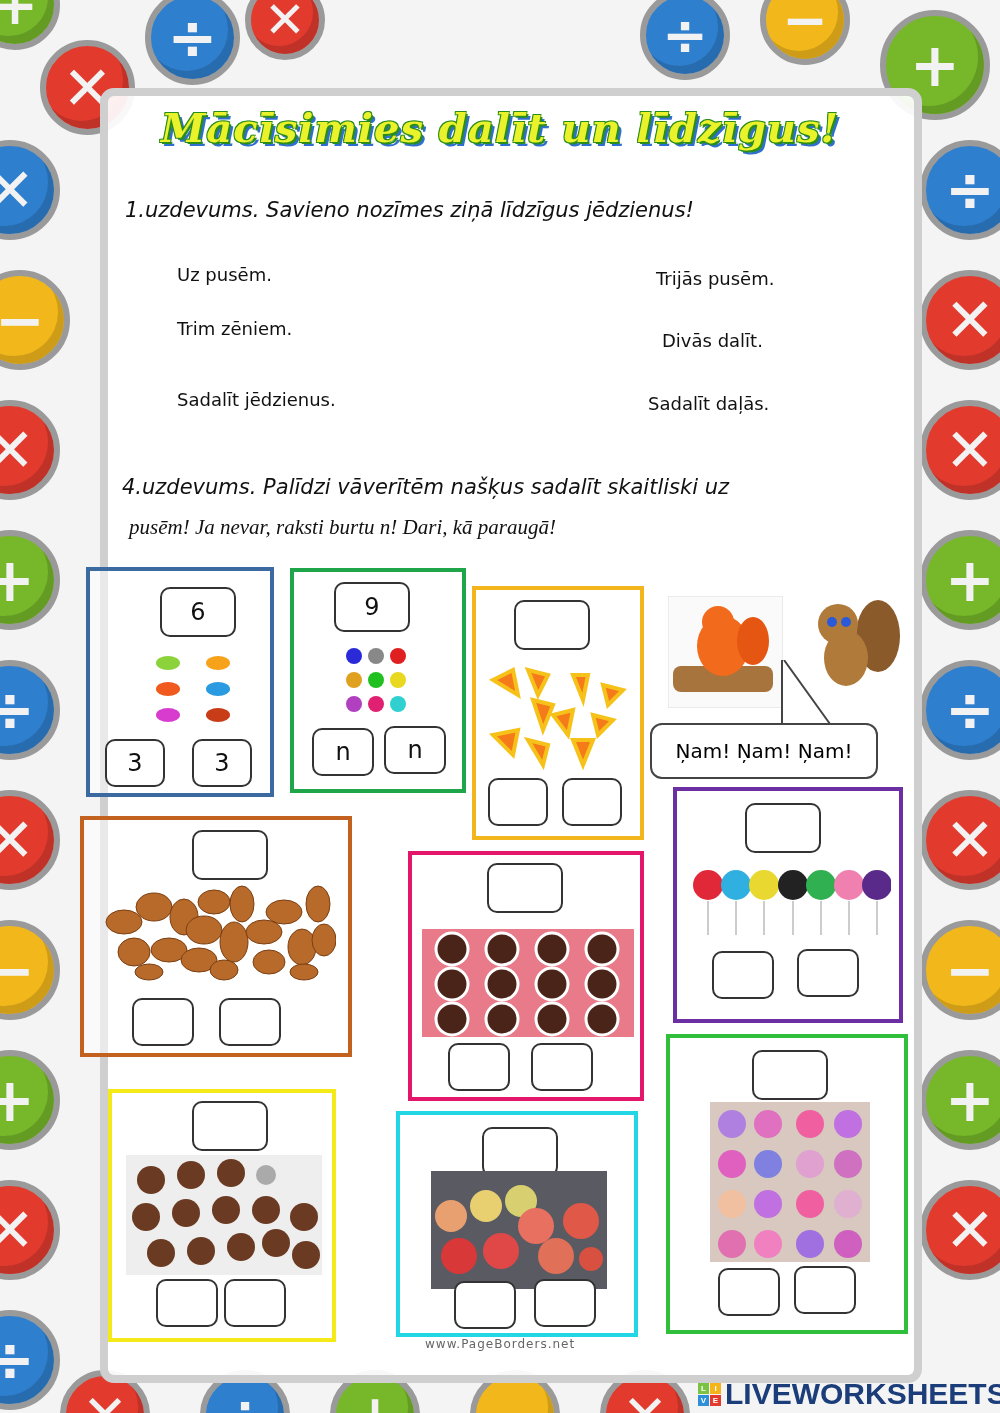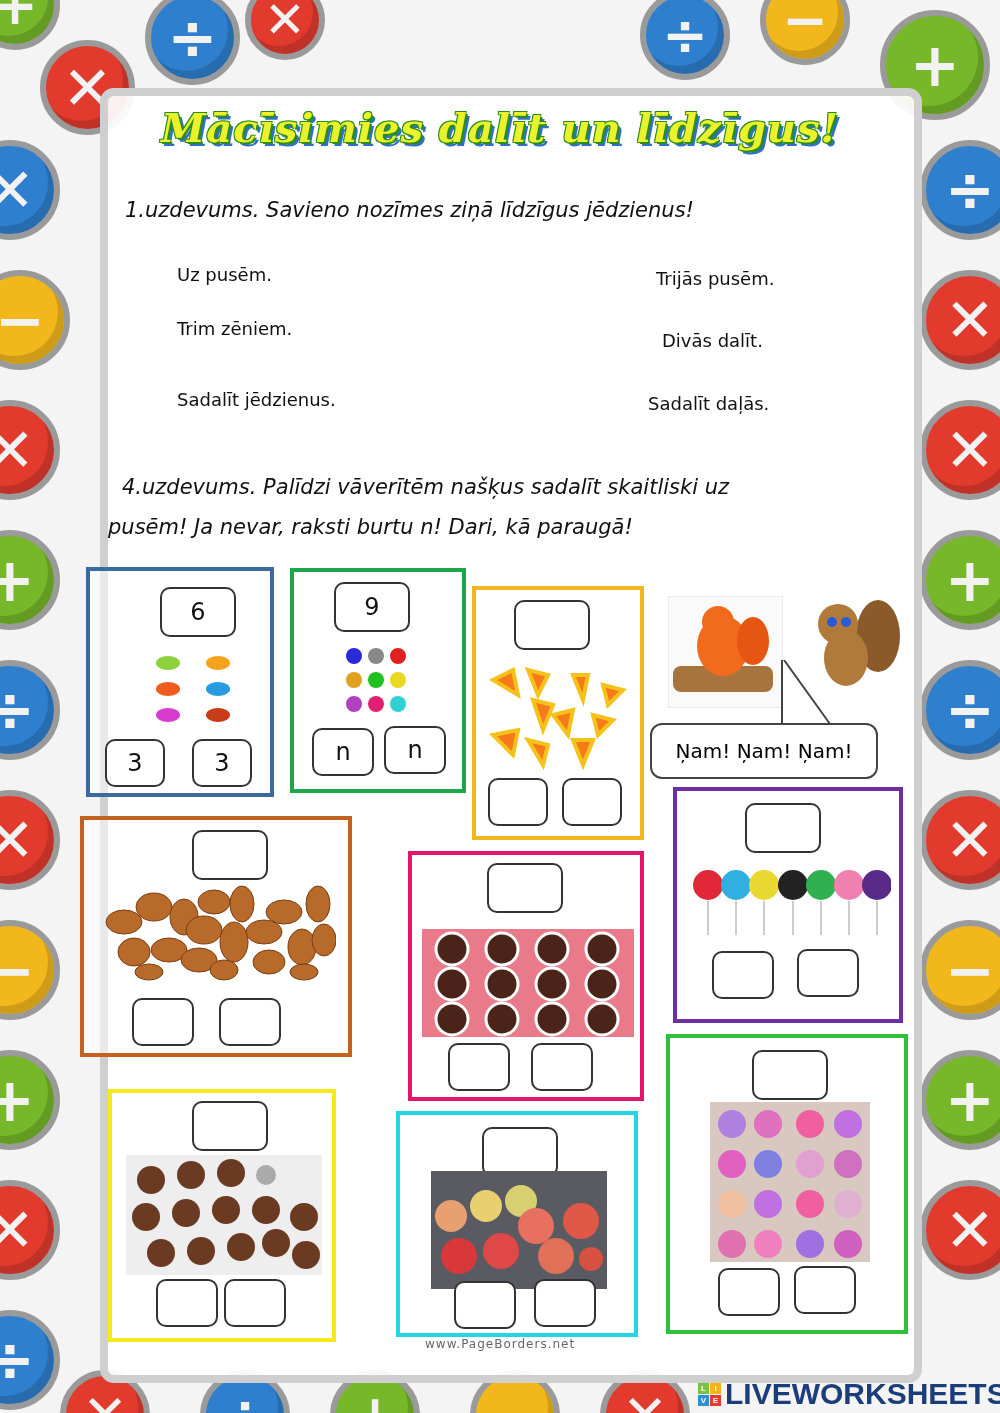--- a/index.html
+++ b/index.html
@@ -106,21 +106,21 @@
 
 <div class="task" style="left:125px;top:198px;text-align:center;">1.uzdevums. Savieno nozīmes ziņā līdzīgus jēdzienus!</div>
 <div class="term" style="left:177px;top:264px;">Uz pusēm.</div>
 <div class="term" style="left:177px;top:318px;">Trim zēniem.</div>
 <div class="term" style="left:177px;top:389px;">Sadalīt jēdzienus.</div>
 <div class="term" style="left:656px;top:268px;">Trijās pusēm.</div>
 <div class="term" style="left:662px;top:330px;">Divās dalīt.</div>
 <div class="term" style="left:648px;top:393px;">Sadalīt daļās.</div>
 
 <div class="task" style="left:122px;top:475px;">4.uzdevums. Palīdzi vāverītēm našķus sadalīt skaitliski uz</div>
-<div class="task" style="left:108px;top:515px;">pusēm! Ja nevar, raksti burtu n! Dari, kā paraugā!</div>
+<div class="task" style="left:129px;top:515px;font-family:Liberation Serif, serif;">pusēm! Ja nevar, raksti burtu n! Dari, kā paraugā!</div>
 
 <div class="card" style="left:86px;top:567px;width:188px;height:230px;border-color:#3b6aa0;">
   <div class="box" style="left:70px;top:16px;width:76px;height:50px;">6</div>
   <svg class="pic" style="left:56px;top:80px;" width="100" height="80">
     <g>
         <ellipse cx="22" cy="12" rx="12" ry="7" fill="#8cd23a"></ellipse>
         <ellipse cx="72" cy="12" rx="12" ry="7" fill="#f6a21a"></ellipse>
     <ellipse cx="22" cy="38" rx="12" ry="7" fill="#f05a1e"></ellipse>
         <ellipse cx="72" cy="38" rx="12" ry="7" fill="#2a9be0"></ellipse>
     <ellipse cx="22" cy="64" rx="12" ry="7" fill="#d83ccf"></ellipse>

